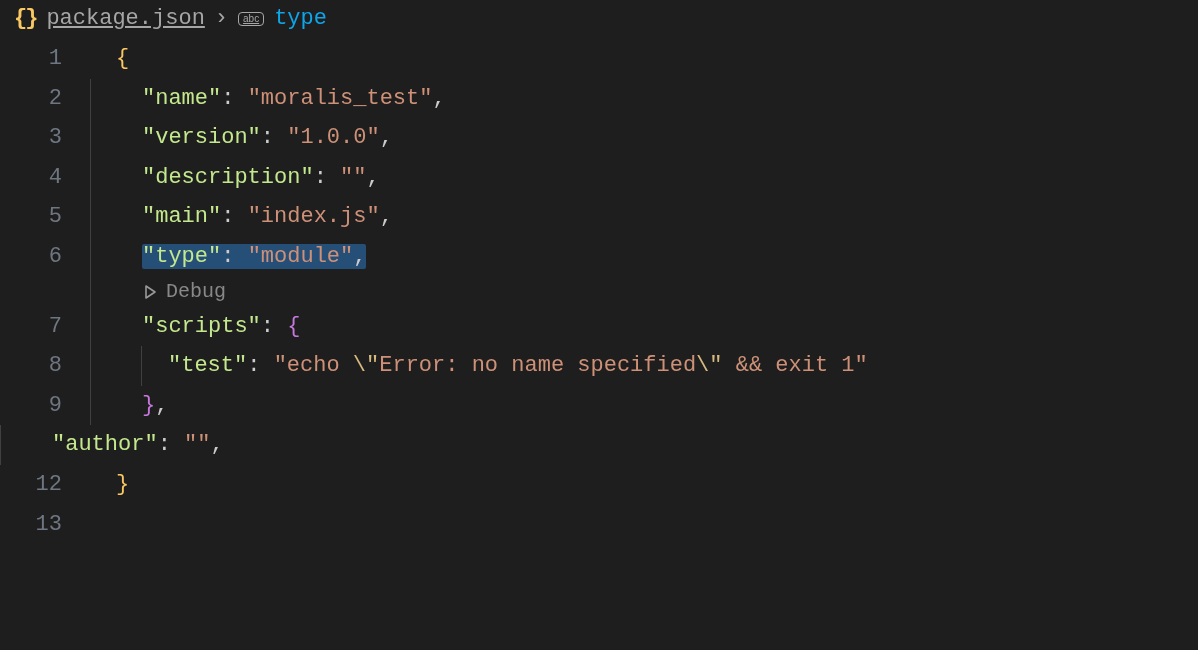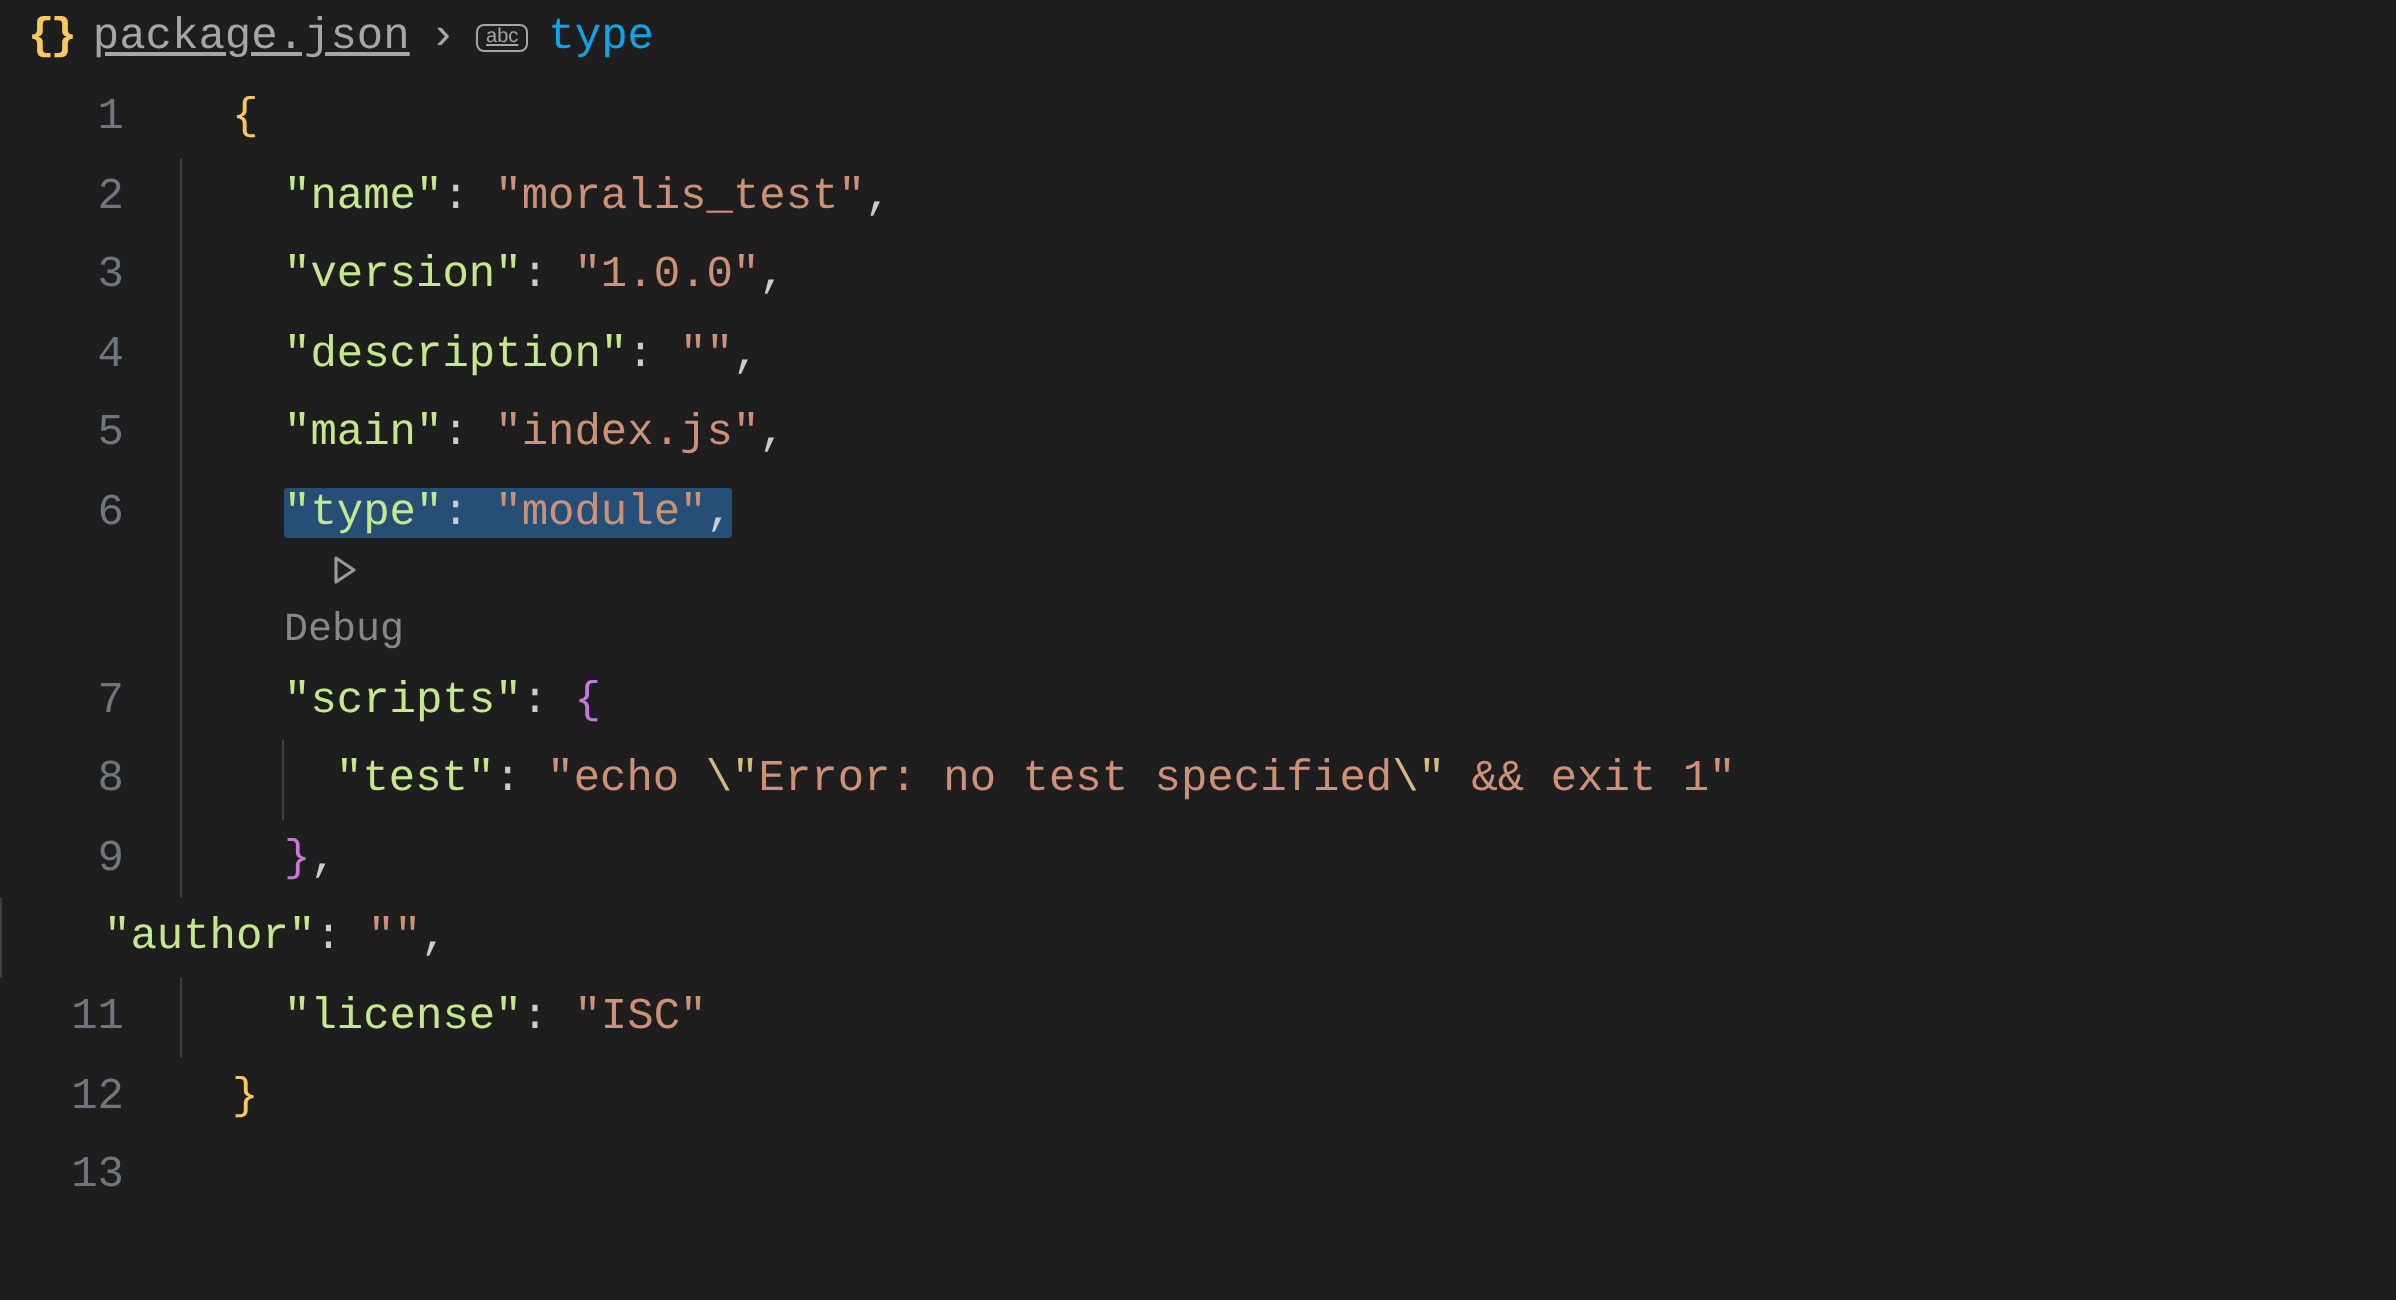--- a/index.html
+++ b/index.html
@@ -77,21 +77,20 @@
     border-radius: 2px;
   }
   .codelens {
     display: flex;
     align-items: center;
     gap: 8px;
     color: #888888;
     font-size: 20px;
     padding-left: 0;
     line-height: 1.5;
-    flex-direction: column;
   }
   .indent1 { padding-left: 26px; }
   .guide-col {
     display: flex;
     align-self: stretch;
     width: 26px;
     flex-shrink: 0;
   }
 </style>
 </head>
@@ -175,45 +174,38 @@
   </div>
 
   <div class="line">
     <div class="gutter">8</div>
     <div class="guide-col">
         <div class="indent-guide"></div>
       </div>
     <div class="guide-col">
         <div class="indent-guide" style="margin-left:25px"></div>
       </div>
-    <div class="code" style="padding-left:26px"><span class="p-key">"test"</span><span class="p-punc">: </span><span class="p-str">"echo </span><span class="p-esc">\"</span><span class="p-str">Error: no test specified</span><span class="p-esc">\"</span><span class="p-str"> &amp;&amp; exit 1"</span></div>
+    <div class="code" style="padding-left:26px"><span class="p-key">"test"</span><span class="p-punc">: </span><span class="p-str">"echo </span><span class="p-esc">\"</span><span class="p-str">Error: no name specified</span><span class="p-esc">\"</span><span class="p-str"> &amp;&amp; exit 1"</span></div>
   </div>
 
   <div class="line">
     <div class="gutter">9</div>
     <div class="guide-col">
         <div class="indent-guide"></div>
       </div>
     <div class="code indent1"><span class="p-brace2">}</span><span class="p-punc">,</span></div>
   </div>
 
   <div class="line">
     <div class="guide-col">
         <div class="indent-guide"></div>
       </div>
     <div class="code indent1"><span class="p-key">"author"</span><span class="p-punc">: </span><span class="p-str">""</span><span class="p-punc">,</span></div>
   </div>
 
-  <div class="line">
-    <div class="gutter">11</div>
-    <div class="guide-col">
-        <div class="indent-guide"></div>
-      </div>
-    <div class="code indent1"><span class="p-key">"license"</span><span class="p-punc">: </span><span class="p-str">"ISC"</span></div>
-  </div>
 
   <div class="line">
     <div class="gutter">12</div>
     <div class="guide-col"></div>
     <div class="code"><span class="p-brace">}</span></div>
   </div>
 
   <div class="line">
     <div class="gutter">13</div>
     <div class="code"></div>

